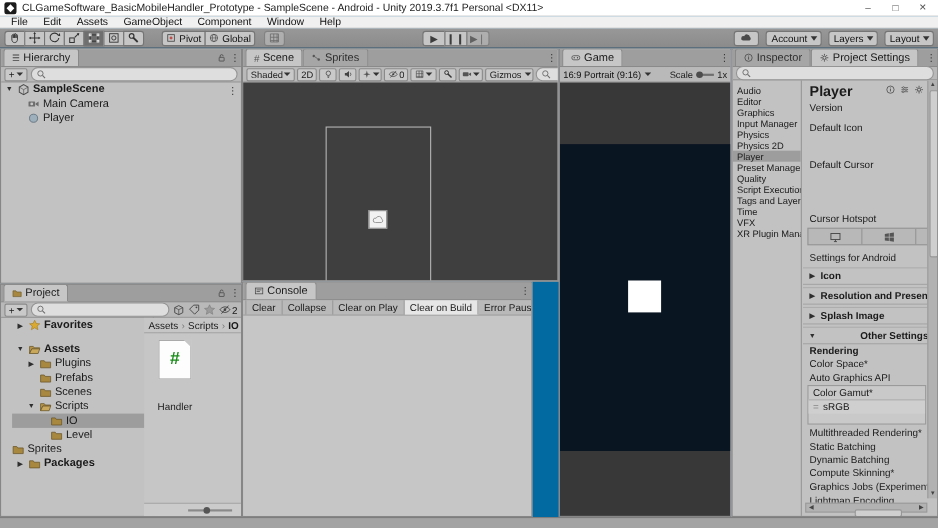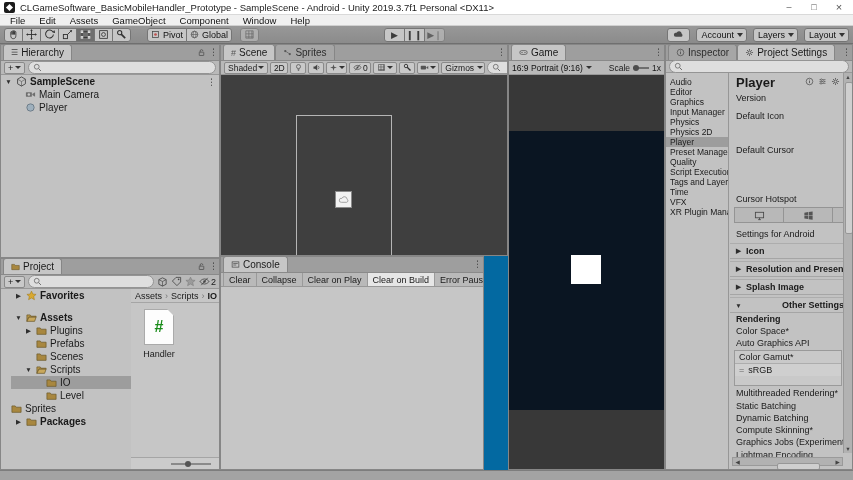--- a/index.html
+++ b/index.html
@@ -492,21 +492,21 @@
         <span style="color:#777;">›</span>
         <span>Scripts</span>
         <span style="color:#777;">›</span>
         <span class="bold">IO</span>
       </div>
       <div class="abs" style="left:8px;top:20px;width:40px;text-align:center;">
         <div style="width:28px;height:34px;background:#fdfdfd;border:1px solid #aaa;margin:0 auto;position:relative;display:flex;align-items:center;justify-content:center;">
           <div style="position:absolute;right:-1px;top:-1px;width:0;height:0;border-left:7px solid transparent;border-top:7px solid #c6c6c6;"></div>
           <span style="color:#1a8c1a;font-weight:bold;font-size:16px;">#</span>
         </div>
-        <div style="font-size:9px;margin-top:4px;">Handler</div>
+        <div style="font-size:9px;margin-top:20px;">Handler</div>
       </div>
       <div class="abs row" style="left:0;right:0;bottom:0;height:12px;background:#cbcbcb;border-top:1px solid #a5a5a5;justify-content:flex-end;padding-right:8px;">
         <div style="position:relative;width:40px;height:2px;background:#8a8a8a;">
           <div style="position:absolute;left:14px;top:-2px;width:6px;height:6px;border-radius:50%;background:#555;"></div>
         </div>
       </div>
     </div>
   </div>
 
   <div class="abs panel" style="left:220px;top:44px;width:288px;height:212px;">

